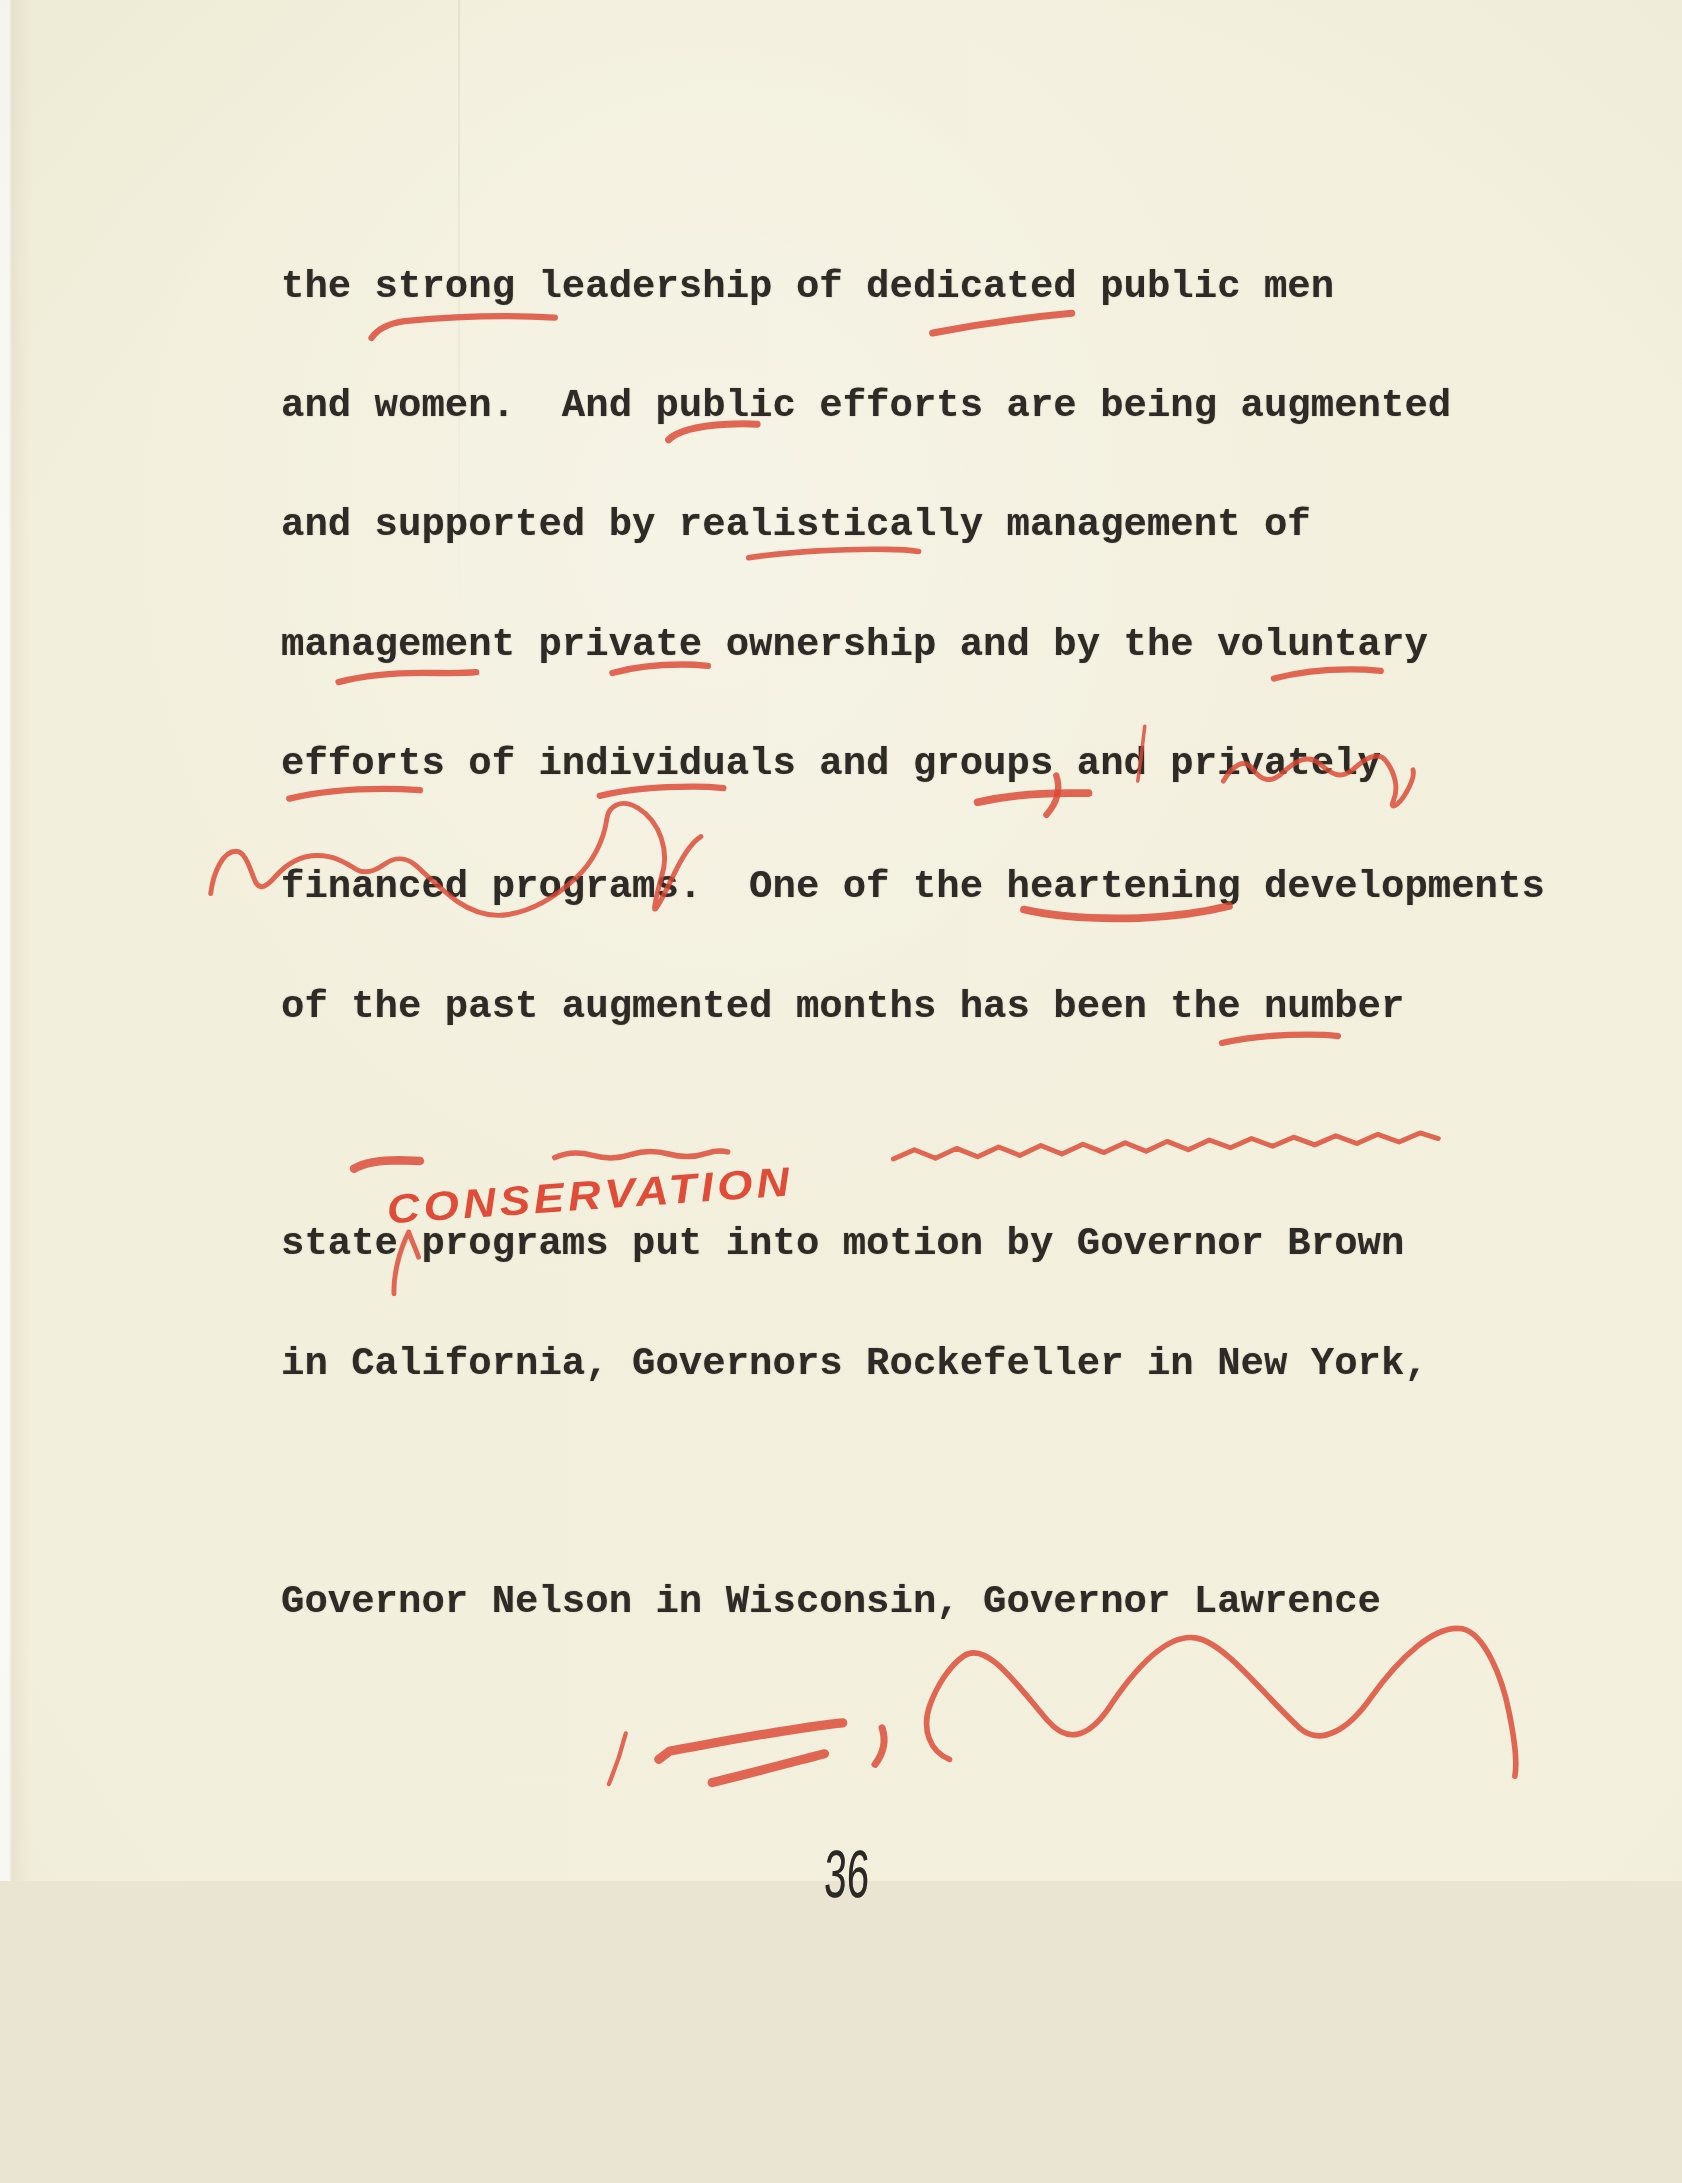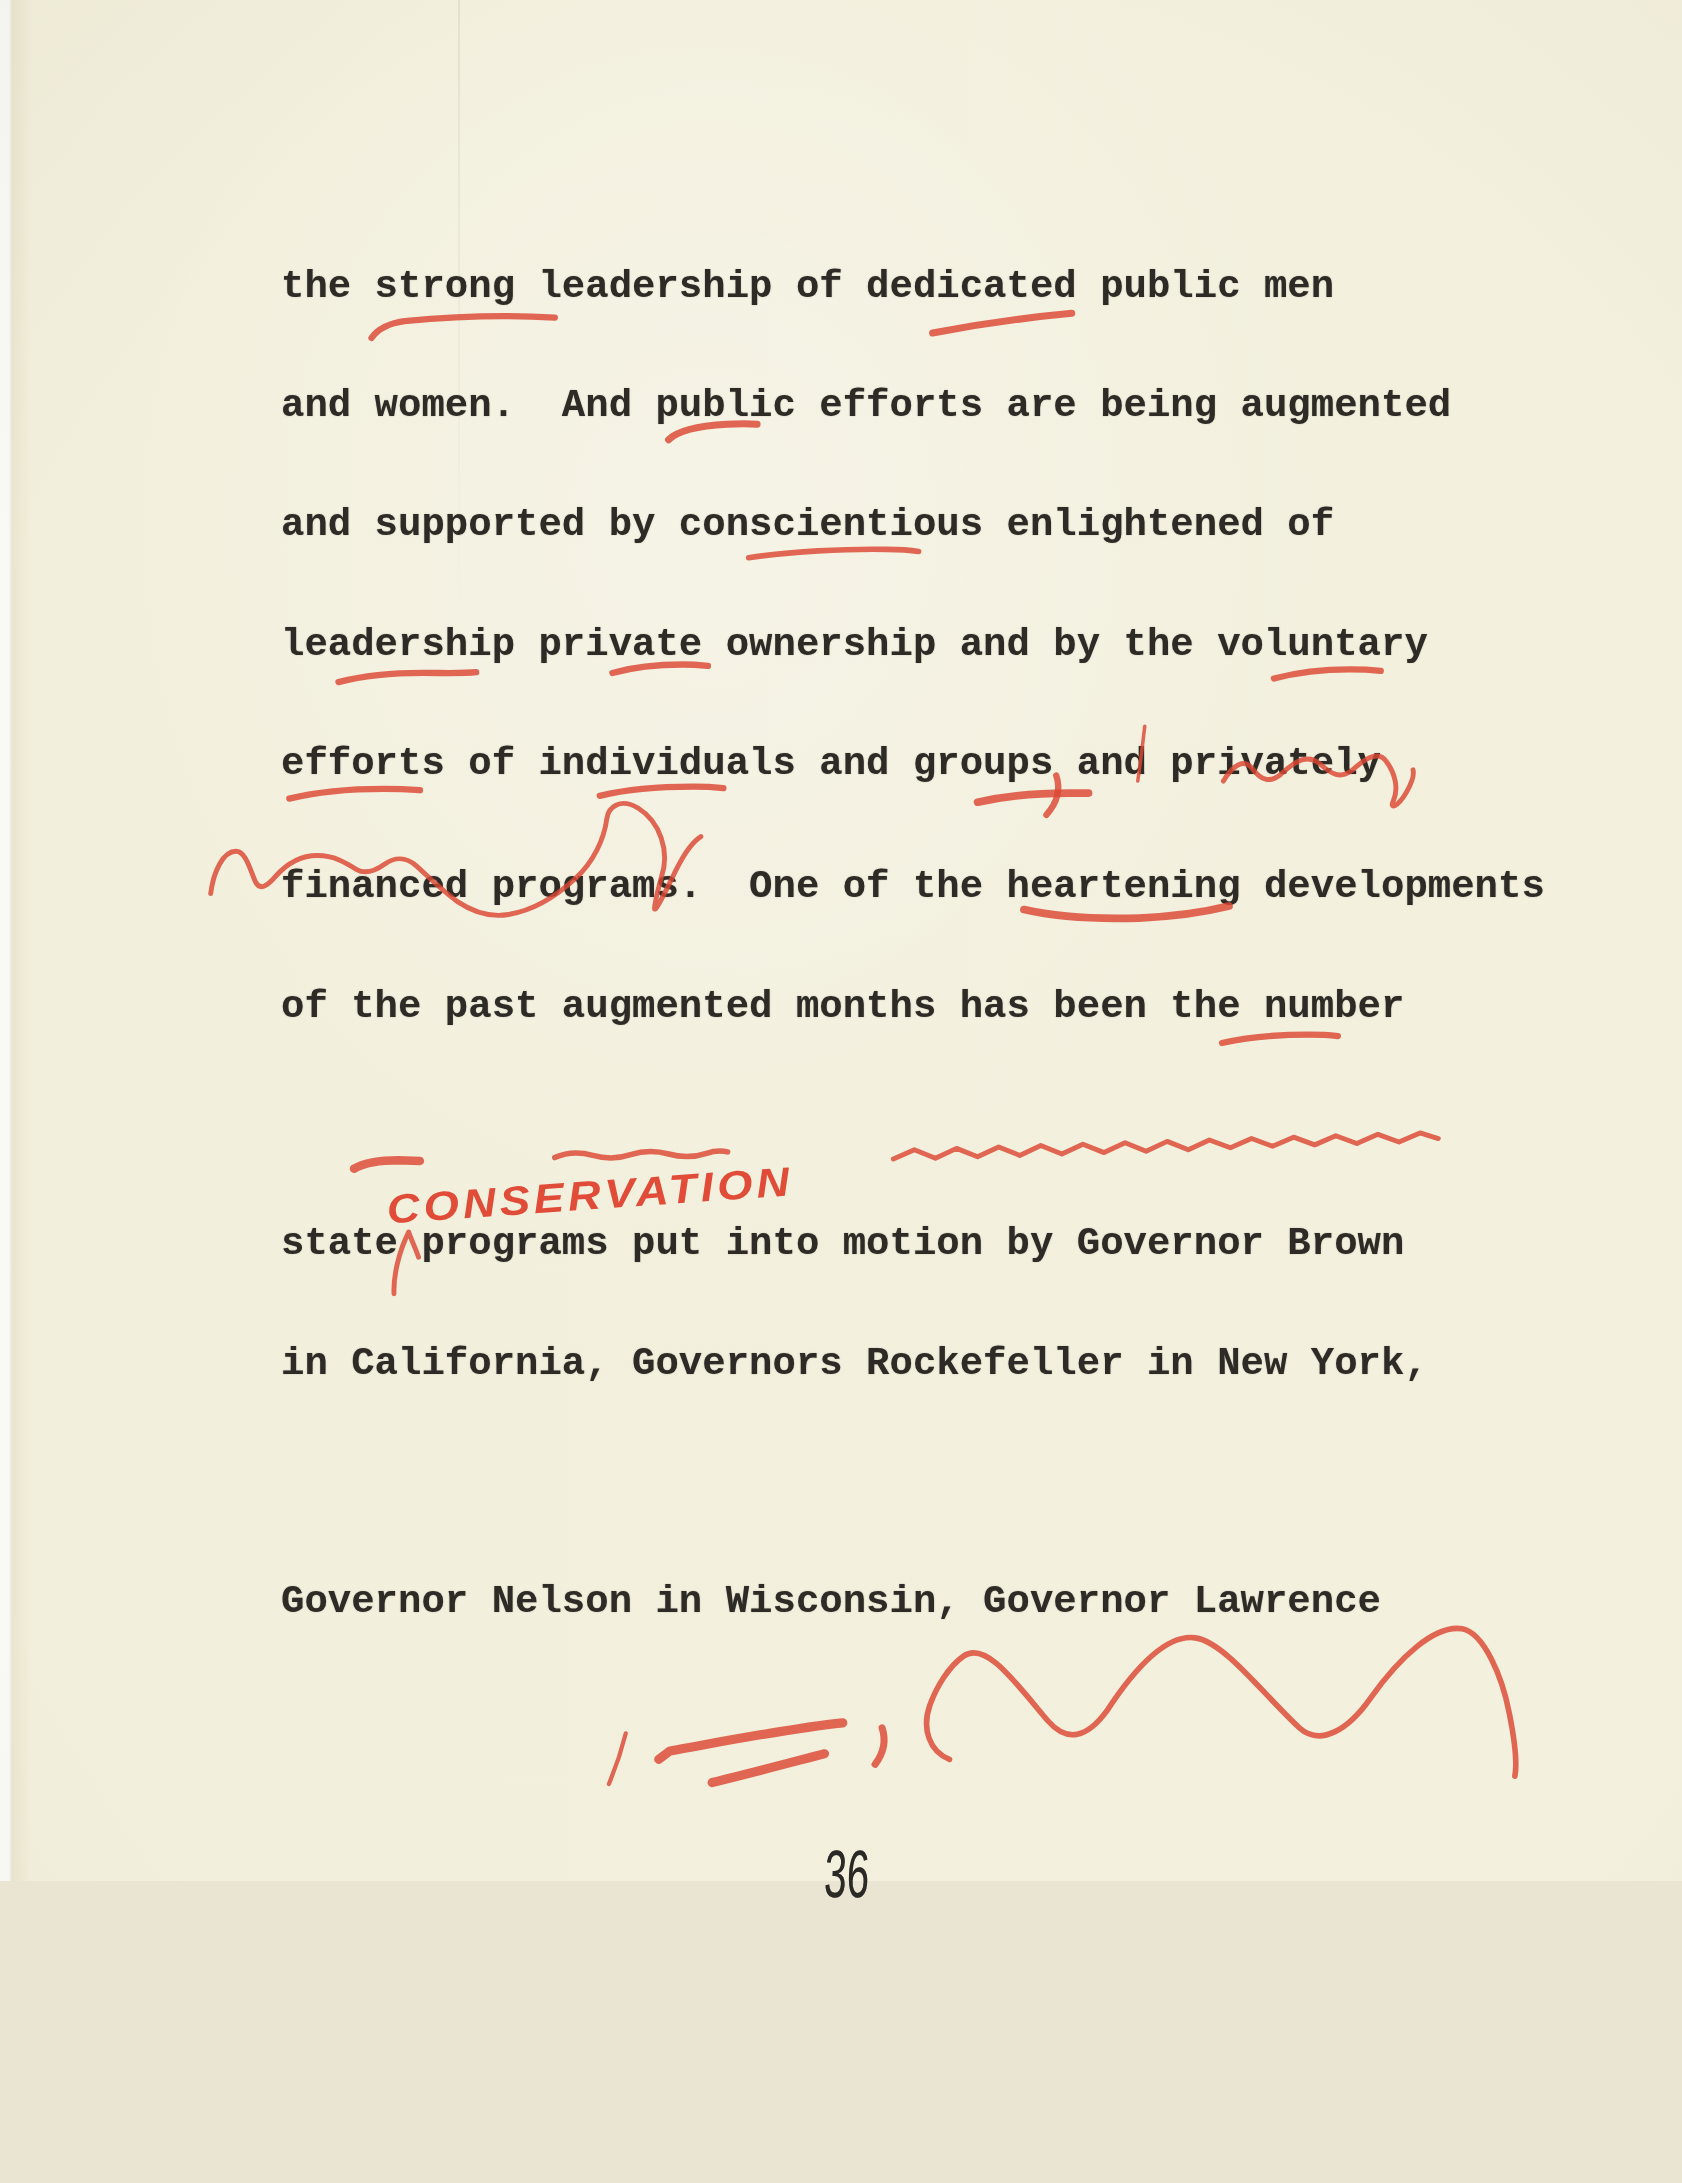--- a/index.html
+++ b/index.html
@@ -59,22 +59,22 @@
   }
 </style>
 </head>
 <body>
 
 <div class="page">
   <div class="crease"></div>
 
   <div class="typed-line" style="top:268px">the strong leadership of dedicated public men</div>
   <div class="typed-line" style="top:387px">and women.  And public efforts are being augmented</div>
-  <div class="typed-line" style="top:506px">and supported by conscientious enlightened of</div>
-  <div class="typed-line" style="top:626px">leadership private ownership and by the voluntary</div>
+  <div class="typed-line" style="top:506px">and supported by realistically management of</div>
+  <div class="typed-line" style="top:626px">management private ownership and by the voluntary</div>
   <div class="typed-line" style="top:745px">efforts of individuals and groups and privately</div>
   <div class="typed-line" style="top:868px">financed programs.  One of the heartening developments</div>
   <div class="typed-line" style="top:988px">of the past augmented months has been the number</div>
   <div class="typed-line" style="top:1225px">state programs put into motion by Governor Brown</div>
   <div class="typed-line" style="top:1345px">in California, Governors Rockefeller in New York,</div>
   <div class="typed-line" style="top:1583px">Governor Nelson in Wisconsin, Governor Lawrence</div>
 
   <div class="page-number">36</div>
 
   <svg class="marks" width="1682" height="2183" viewBox="0 0 2395 3108">

